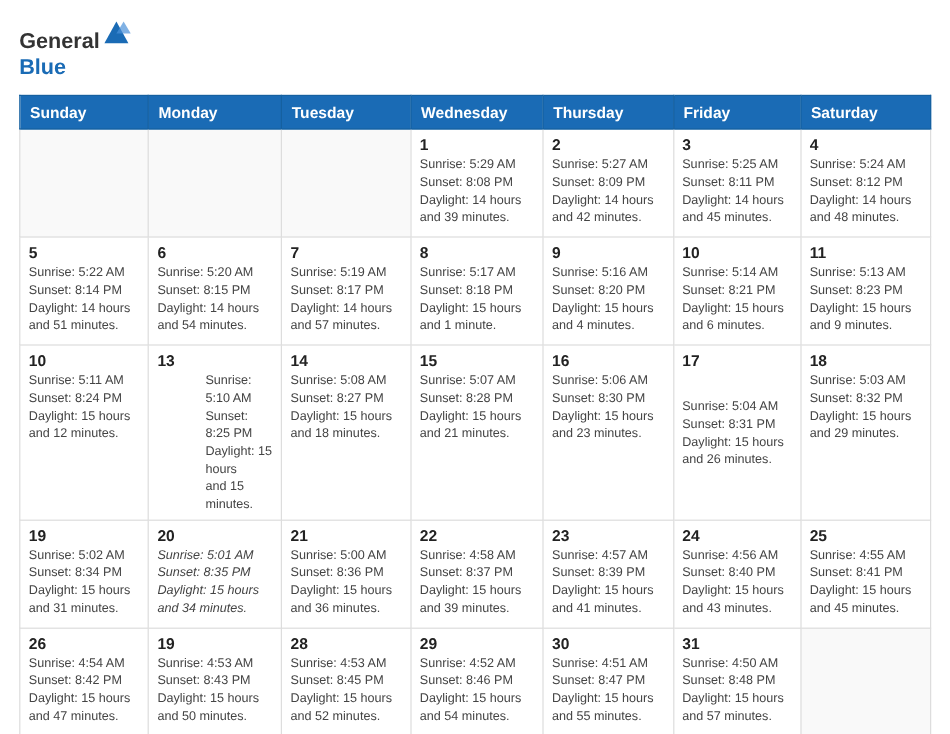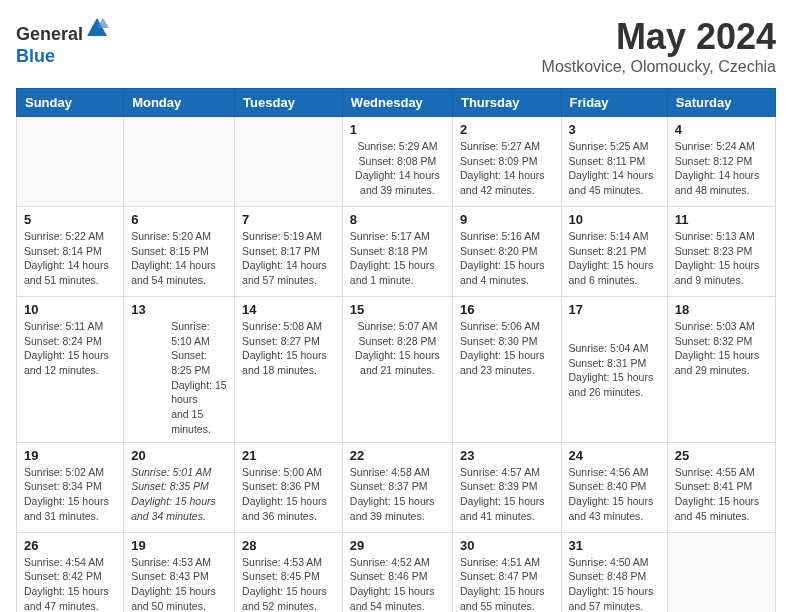--- a/index.html
+++ b/index.html
@@ -92,24 +92,20 @@
       <div class="logo-text">
         <span class="logo-general">General</span><svg class="logo-icon" viewBox="0 0 24 24">
             <polygon points="12,2 22,20 2,20" fill="#1a6bb5"></polygon>
             <polygon points="18,2 24,12 12,12" fill="#4a90d9" opacity="0.7"></polygon>
           </svg>
       </div>
       <div class="logo-text">
         <span class="logo-blue">Blue</span>
       </div>
     </div>
-  </div>
-  <div class="title-block">
-    <div class="title-month">May 2024</div>
-    <div class="title-location">Mostkovice, Olomoucky, Czechia</div>
   </div>
 </div>
 
 <table class="calendar">
   <thead>
     <tr>
       <th>Sunday</th>
       <th>Monday</th>
       <th>Tuesday</th>
       <th>Wednesday</th>
@@ -118,21 +114,21 @@
       <th>Saturday</th>
     </tr>
   </thead>
   <tbody id="calendar-body">
   <tr>
         <td class="empty"></td>
         <td class="empty"></td>
         <td class="empty"></td>
         <td>
           <div class="day-number">1</div>
-          <div class="day-info" style="white-space: pre-line; text-align: center;">Sunrise: 5:29 AM
+          <div class="day-info" style="white-space: pre-line;">Sunrise: 5:29 AM
 Sunset: 8:08 PM
 Daylight: 14 hours
 and 39 minutes.</div>
         </td>
         <td>
           <div class="day-number">2</div>
           <div class="day-info" style="white-space: pre-line;">Sunrise: 5:27 AM
 Sunset: 8:09 PM
 Daylight: 14 hours
 and 42 minutes.</div>
@@ -220,21 +216,21 @@
         </td>
         <td>
           <div class="day-number">14</div>
           <div class="day-info" style="white-space: pre-line;">Sunrise: 5:08 AM
 Sunset: 8:27 PM
 Daylight: 15 hours
 and 18 minutes.</div>
         </td>
         <td>
           <div class="day-number">15</div>
-          <div class="day-info" style="white-space: pre-line; text-align: center;">Sunrise: 5:07 AM
+          <div class="day-info" style="white-space: pre-line;">Sunrise: 5:07 AM
 Sunset: 8:28 PM
 Daylight: 15 hours
 and 21 minutes.</div>
         </td>
         <td>
           <div class="day-number">16</div>
           <div class="day-info" style="white-space: pre-line;">Sunrise: 5:06 AM
 Sunset: 8:30 PM
 Daylight: 15 hours
 and 23 minutes.</div>

